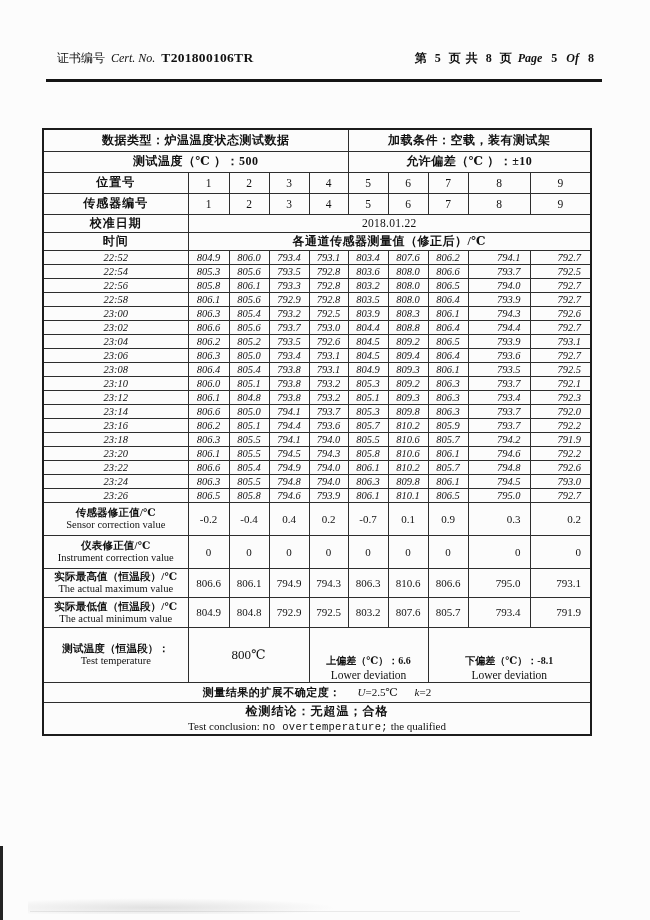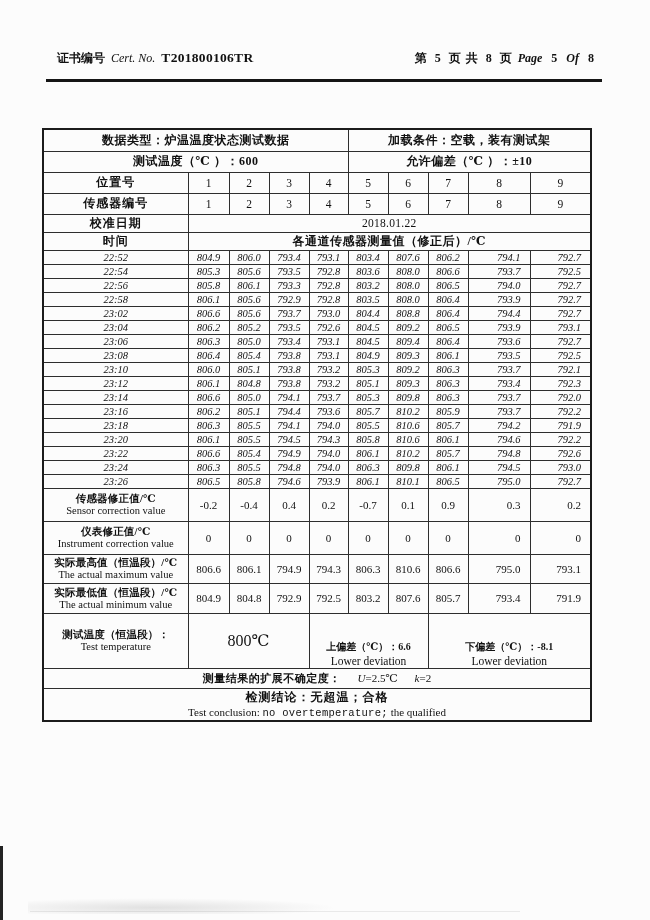--- a/index.html
+++ b/index.html
@@ -2,21 +2,21 @@
 <html><head>
 <meta charset="utf-8">
 <style>
   html,body{margin:0;padding:0;}
   body{background:#e9e9e9;font-family:"Liberation Serif","DejaVu Serif",serif;}
   .page{position:relative;width:650px;height:920px;background:#fcfcfc;overflow:hidden;color:#111;}
 
   
   .ph-left{position:absolute;left:57px;top:50px;font-size:12px;white-space:nowrap;}
   .ph-right{position:absolute;right:52px;top:50px;font-size:12px;white-space:nowrap;text-align:right;}
-  .zh-bold{font-weight:bold;}
+  .zh-bold{font-weight:normal;}
   .en-italic{font-style:italic;margin:0 3px;}
   .cert-no{font-weight:bold;font-size:13.5px;letter-spacing:.3px;}
   .pg-num{font-weight:bold;margin:0 4px;}
   .pg-zh{font-weight:bold;margin:0 1px;}
   .pg-en{font-style:italic;font-weight:bold;margin:8px 2px;}
   .rule{position:absolute;left:46px;top:79px;width:556px;height:3px;background:#151515;}
 
   
   table.cert{position:absolute;left:42px;top:128px;border-collapse:collapse;table-layout:fixed;width:548px;border:2px solid #1c1c1c;}
   table.cert td{border:1px solid #2e2e2e;text-align:center;padding:0;overflow:hidden;white-space:nowrap;vertical-align:middle;}
@@ -32,21 +32,21 @@
   tbody.readings td{font-size:10.5px;line-height:13px;}
   tr.data-row td:nth-child(9),tr.data-row td:nth-child(10),
   tr.vals-row td:nth-child(9),tr.vals-row td:nth-child(10){text-align:right;padding-right:9px;}
   tr.vals-row td{font-size:11px;}
 
   .r-corr{height:33px;} .r-instr{height:33px;} .r-max{height:29px;} .r-min{height:30px;}
   .r-temp{height:36px;} .r-unc{height:20px;} .r-conc{height:31px;}
 
   .lbl2 .zh{font-weight:bold;font-size:10.5px;line-height:13px;letter-spacing:.2px;}
   .lbl2 .en{font-weight:normal;font-size:10.5px;line-height:12px;}
-  .temp-val{font-size:16px;}
+  .temp-val{font-size:13px;}
   .dev .zh{font-weight:bold;font-size:10px;line-height:15px;margin-top:25px;}
   .dev .en{font-size:11.5px;line-height:14px;}
   .unc-cell{font-size:11px;}
   .unc-label{font-weight:bold;letter-spacing:.5px;}
   .it{font-style:italic;}
   .unc-seg{margin-left:14px;}
   .conc .zh{font-weight:bold;font-size:12px;letter-spacing:1px;line-height:16px;}
   .conc .en{font-size:11px;line-height:14px;}
   .mono{font-family:"Liberation Mono","DejaVu Sans Mono",monospace;font-size:10.5px;letter-spacing:.3px;}
 
@@ -94,21 +94,21 @@
         <col style="width:40px">
       <col style="width:62px">
         <col style="width:61px">
     </colgroup>
     <tbody>
       <tr class="r-dt">
         <td colspan="5" class="hdr-cell">数据类型：炉温温度状态测试数据</td>
         <td colspan="5" class="hdr-cell">加载条件：空载，装有测试架</td>
       </tr>
       <tr class="r-tt">
-        <td colspan="5" class="hdr-cell">测试温度（℃ ）：600</td>
+        <td colspan="5" class="hdr-cell">测试温度（℃ ）：500</td>
         <td colspan="5" class="hdr-cell">允许偏差（℃ ）：±10</td>
       </tr>
       <tr class="r-pos numcell">
         <td class="lbl">位置号</td>
       <td>1</td>
           <td>2</td>
           <td>3</td>
           <td>4</td>
           <td>5</td>
           <td>6</td>
@@ -181,20 +181,32 @@
           <td>805.6</td>
           <td>792.9</td>
           <td>792.8</td>
           <td>803.5</td>
           <td>808.0</td>
           <td>806.4</td>
           <td>793.9</td>
           <td>792.7</td>
         </tr>
         <tr class="data-row">
+          <td>23:00</td>
+          <td>806.3</td>
+          <td>805.4</td>
+          <td>793.2</td>
+          <td>792.5</td>
+          <td>803.9</td>
+          <td>808.3</td>
+          <td>806.1</td>
+          <td>794.3</td>
+          <td>792.6</td>
+        </tr>
+        <tr class="data-row">
           <td>23:02</td>
           <td>806.6</td>
           <td>805.6</td>
           <td>793.7</td>
           <td>793.0</td>
           <td>804.4</td>
           <td>808.8</td>
           <td>806.4</td>
           <td>794.4</td>
           <td>792.7</td>

